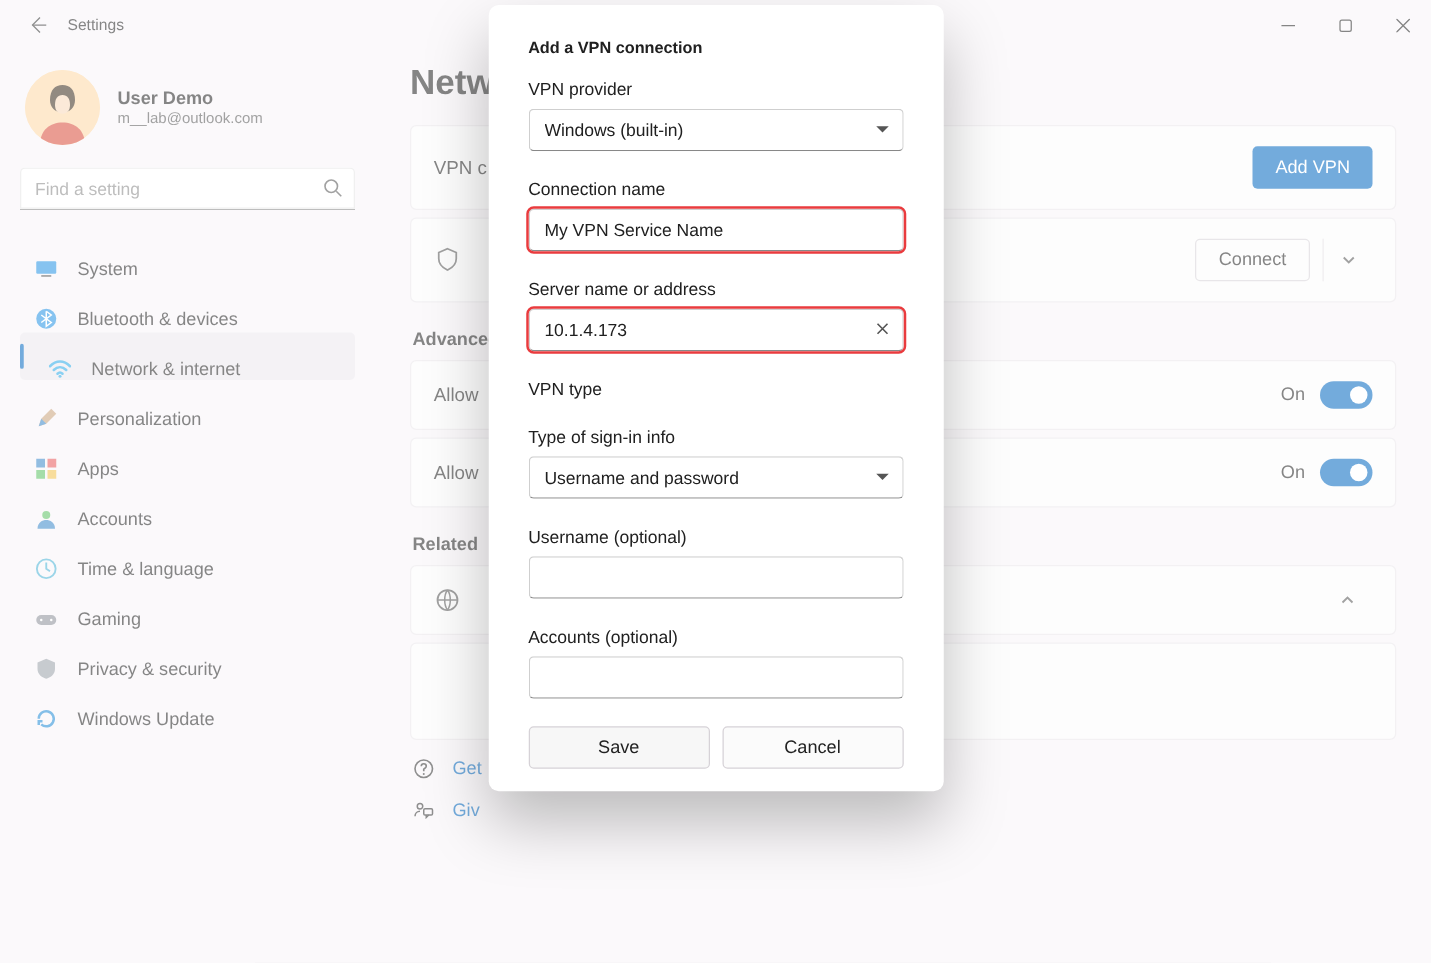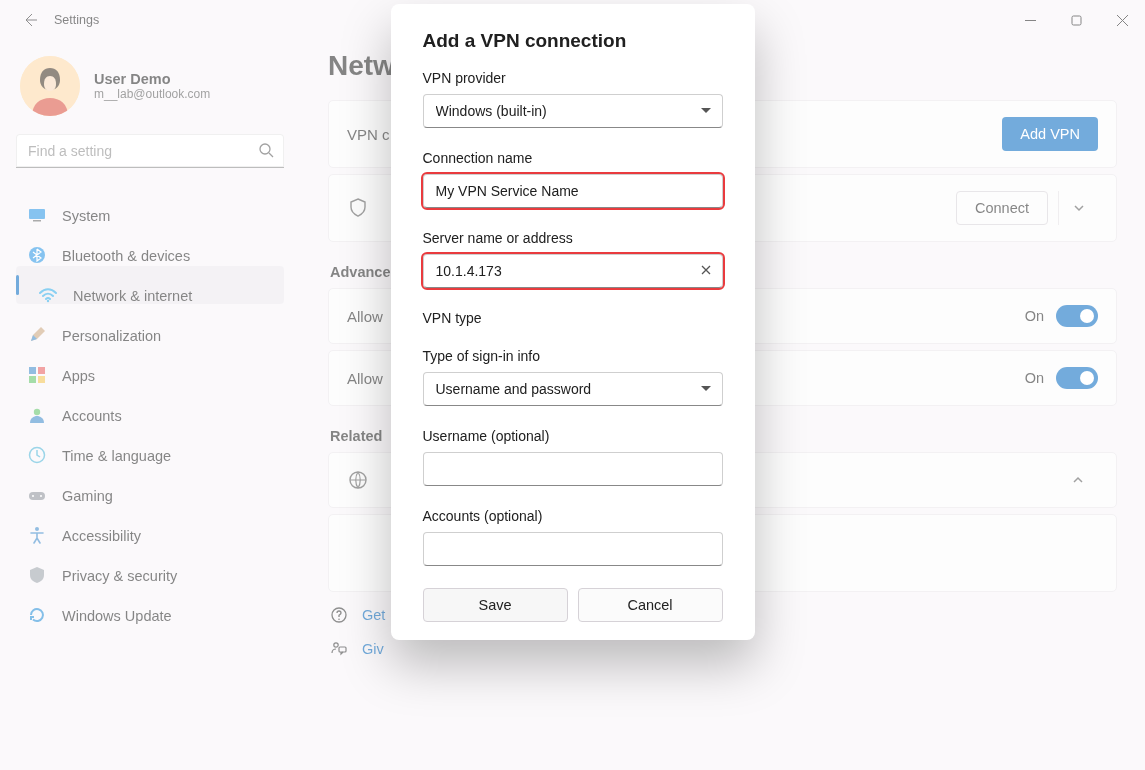--- a/index.html
+++ b/index.html
@@ -55,21 +55,21 @@
   .row-right { display:flex; align-items:center; }
   .sect-label { font-size:14.5px; font-weight:600; color:#222; margin:22px 0 8px 2px; }
   .toggle { width:42px; height:22px; border-radius:11px; background:#0067c0; position:relative; }
   .toggle::after { content:""; position:absolute; width:14px; height:14px; background:#fff; border-radius:50%; right:4px; top:4px; }
   .on-label { font-size:14.5px; color:#222; margin-right:12px; }
   .link-row { display:flex; align-items:center; gap:14px; padding:8px 2px; font-size:14.5px; color:#0067c0; }
   .link-ic { color:#333; width:18px; height:18px; }
 
   
   .modal { position:absolute; left:50%; transform:translateX(-50%); top:4px; width:364px; background:#fff; border-radius:8px; box-shadow:0 25px 50px rgba(0,0,0,0.25); z-index:10; padding:26px 32px 18px 32px; }
-  .modal h1 { font-size:19px; font-weight:600; color:#202020; margin-bottom:18px; }
+  .modal h1 { font-size:13px; font-weight:600; color:#202020; margin-bottom:18px; }
   .field-label { font-size:14px; color:#202020; margin-bottom:8px; }
   .field { margin-bottom:22px; }
   .m-input, .m-select { width:100%; height:34px; border:1px solid #cfcfcf; border-bottom:1.5px solid #888; border-radius:4px; padding:0 12px; font-size:14px; background:#fff; color:#202020; outline:none; }
   .m-input.highlight { outline:2.5px solid #e93b3e; outline-offset:0; }
   .select-wrap { position:relative; }
   .select-wrap::after { content:""; position:absolute; right:12px; top:14px; border:5px solid transparent; border-top-color:#555; pointer-events:none; }
   .m-select { appearance:none; }
   .input-wrap { position:relative; }
   .clear-x { position:absolute; right:10px; top:9px; color:#555; cursor:pointer; }
   .modal-actions { display:flex; gap:10px; margin-top:4px; }
@@ -208,29 +208,20 @@
                 <rect x="1" y="6" width="16" height="8" rx="4" fill="#8a8f97"></rect>
                 <circle cx="5" cy="10" r="1" fill="#fff"></circle>
                 <circle cx="13" cy="10" r="1" fill="#fff"></circle>
               </svg>
             </span>
           <span>Gaming</span>
         </div>
         <div class="nav-item">
           <span class="nav-ic">
               <svg width="18" height="18" viewBox="0 0 18 18">
-                <circle cx="9" cy="3" r="2" fill="#3a87c9"></circle>
-                <path d="M3 7h12M9 7v5m-3 5l3-5 3 5" stroke="#3a87c9" stroke-width="1.6" fill="none" stroke-linecap="round"></path>
-              </svg>
-            </span>
-          <span>Accessibility</span>
-        </div>
-        <div class="nav-item">
-          <span class="nav-ic">
-              <svg width="18" height="18" viewBox="0 0 18 18">
                 <path d="M9 1l7 3v5c0 5-4 7-7 8-3-1-7-3-7-8V4z" fill="#9aa0a8"></path>
               </svg>
             </span>
           <span>Privacy &amp; security</span>
         </div>
         <div class="nav-item">
           <span class="nav-ic">
               <svg width="18" height="18" viewBox="0 0 18 18">
                 <path d="M3 9a6 6 0 1 1 2 4.5" stroke="#1f8ad6" stroke-width="2" fill="none"></path>
                 <path d="M3 14v-3h3" stroke="#1f8ad6" stroke-width="2" fill="none"></path>

